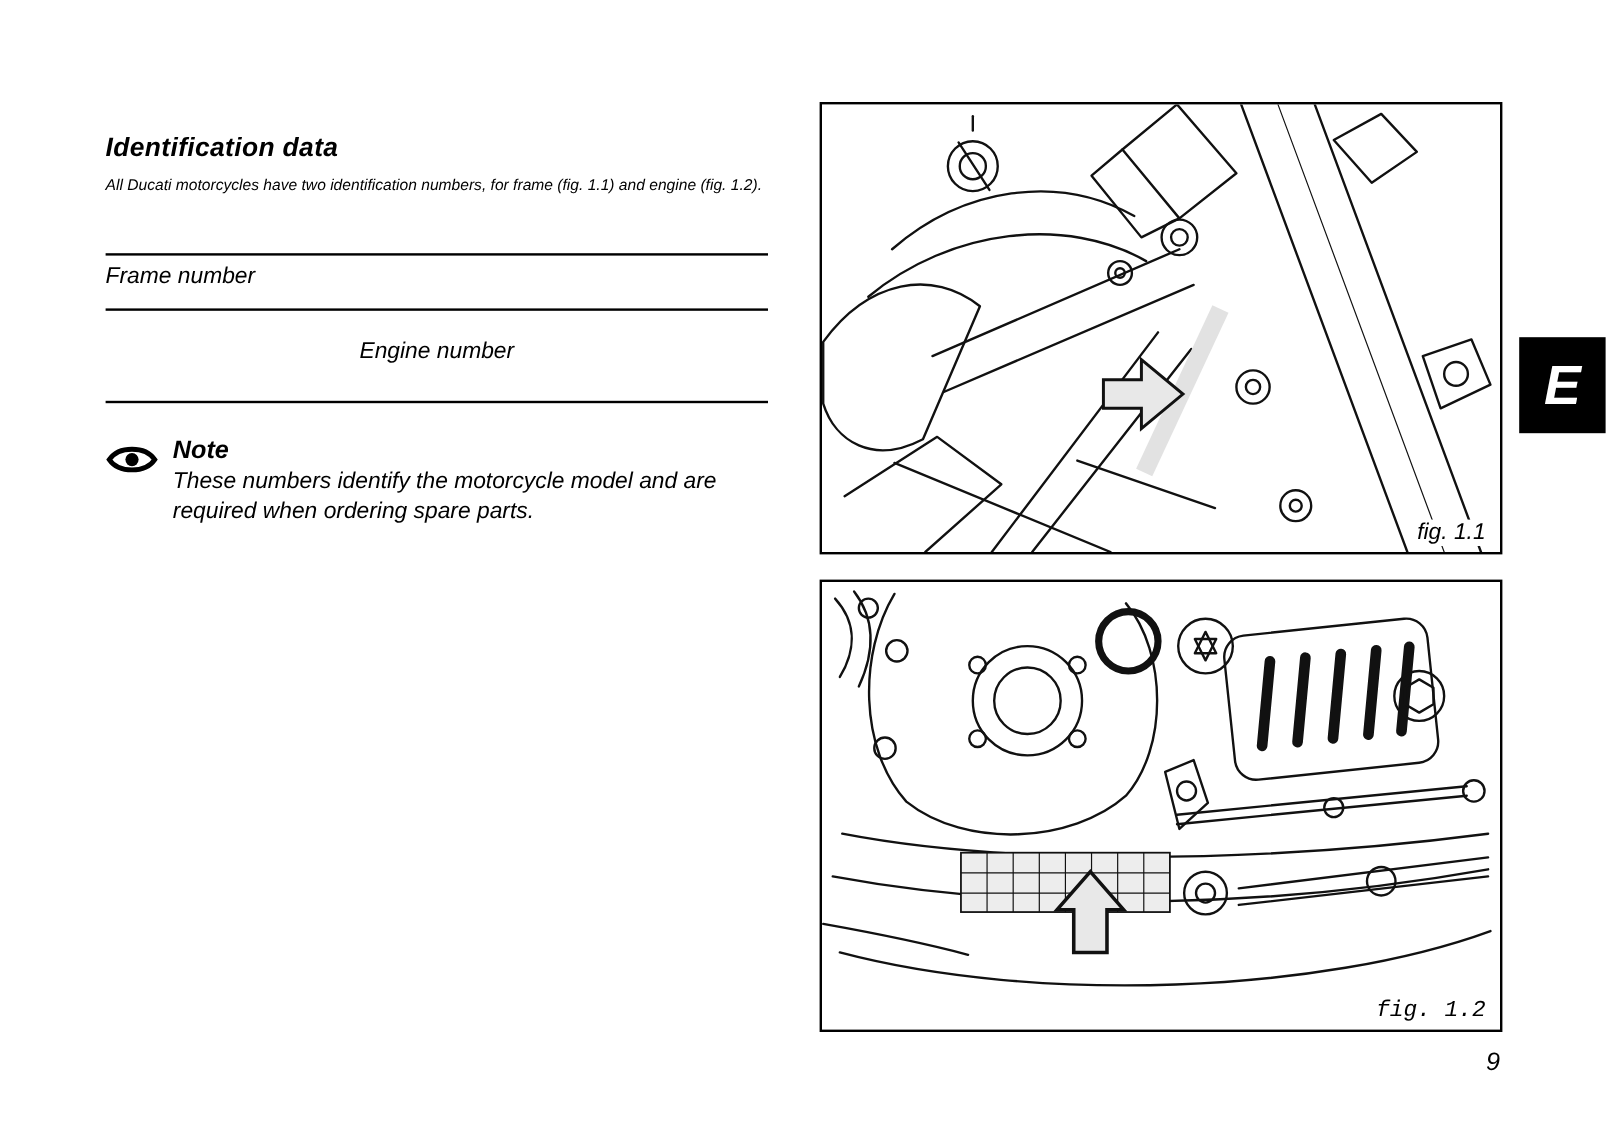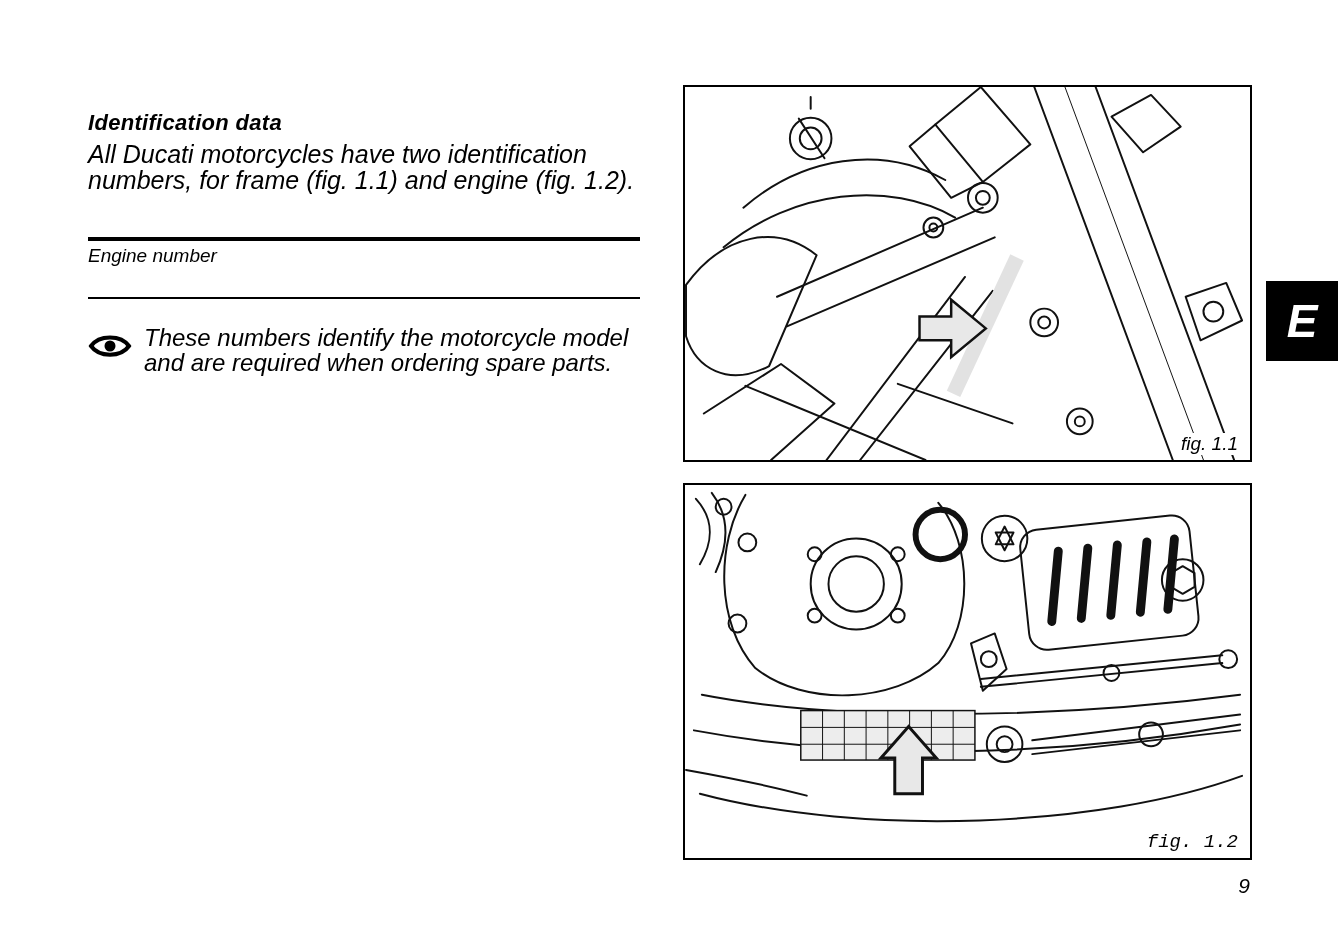--- a/index.html
+++ b/index.html
@@ -1,31 +1,31 @@
 <!DOCTYPE html>
 <html><head>
 <meta charset="utf-8">
 <style>
   * { margin:0; padding:0; box-sizing:border-box; }
   html,body { width:1338px; height:944px; background:#ffffff; }
   body { font-family:"Liberation Sans", sans-serif; color:#000; position:relative; overflow:hidden; }
 
   .text-col { position:absolute; left:88px; top:82px; width:552px; }
   .heading { font-size:22px; font-weight:bold; font-style:italic; letter-spacing:0.3px; margin-bottom:5px;margin-top:28px; }
-  .intro { font-size:25px; font-style:italic; line-height:26px; }
+  .intro { font-size:13px; font-style:italic; line-height:26px; }
 
   .rules { margin-top:44px; }
   .rule { border-top:2px solid #000; height:0; }
   .field-label { font-size:19px; font-style:italic; padding:7px 0 15px 0; }
-  .field-label.engine { padding:4px 0 30px 0; }
+  .field-label.engine { padding:23px 0 30px 0;text-align:center; }
 
   .note { margin-top:26px; font-style:italic; font-size:19px; line-height:25px; }
   .note-icon { float:left; width:44px; height:54px; margin-right:12px; padding-top:6px; }
   .note-title { font-size:21px; font-weight:bold; font-style:italic; line-height:27px; }
-  .note-body { font-size:24px; font-style:italic; line-height:25px; }
+  .note-body { font-size:19px; font-style:italic; line-height:25px; }
 
   .figure { position:absolute; left:683px; width:569px; height:377px; border:2px solid #000; background:#fff; }
   #fig1 { top:85px; }
   #fig2 { top:483px;font-family:Liberation Mono, monospace; }
   .figure svg.drawing { position:absolute; inset:0; width:100%; height:100%; }
   .fig-caption { position:absolute; right:12px; bottom:5px; font-style:italic; font-size:19px; background:#fff; padding-left:6px; }
 
   .side-tab { position:absolute; left:1266px; top:281px; width:72px; height:80px; background:#000; color:#fff;
               display:flex; align-items:center; justify-content:center;
               font-size:46px; font-weight:bold; font-style:italic; }
@@ -34,32 +34,34 @@
 </style>
 </head>
 <body>
 
 <div class="text-col">
   <div class="heading">Identification data</div>
   <p class="intro">All Ducati motorcycles have two identification numbers, for frame (fig. 1.1) and engine (fig. 1.2).</p>
 
   <div class="rules">
     <div class="rule"></div>
+    <div class="field-label">Frame number</div>
     <div class="rule"></div>
     <div class="field-label engine">Engine number</div>
     <div class="rule"></div>
   </div>
 
   <div class="note">
     <span class="note-icon">
       <svg viewBox="0 0 44 30" width="44" height="30" aria-hidden="true">
         <path d="M3,15 C11,3.5 33,3.5 41,15 C33,26.5 11,26.5 3,15 Z" fill="none" stroke="#000" stroke-width="4"></path>
         <circle cx="22" cy="15" r="5.5" fill="#000"></circle>
       </svg>
     </span>
+    <div class="note-title">Note</div>
     <div class="note-body">These numbers identify the motorcycle model and are required when ordering spare parts.</div>
   </div>
 </div>
 
 <div class="figure" id="fig1">
   <svg class="drawing" viewBox="0 0 569 377" aria-hidden="true">
     <g stroke="#111" stroke-width="2" fill="none" stroke-linecap="round" stroke-linejoin="round">
 
       <line x1="352" y1="0" x2="492" y2="377"></line>
       <line x1="414" y1="0" x2="554" y2="377"></line>

